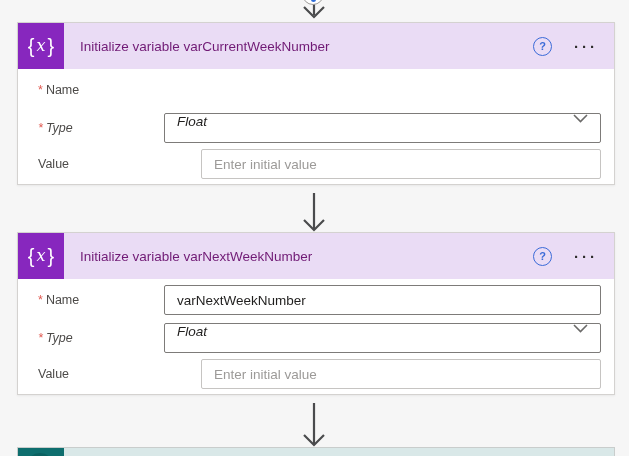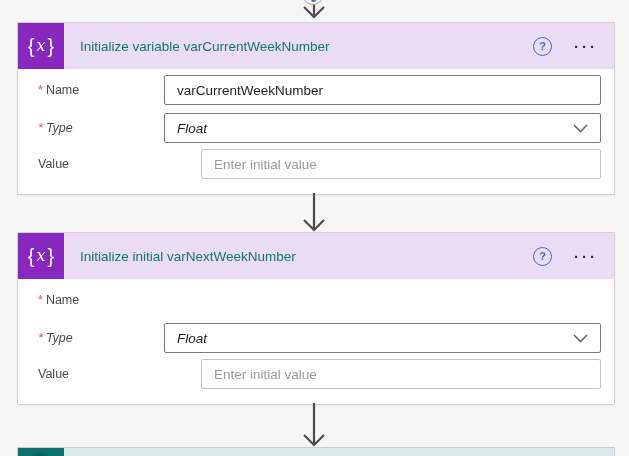--- a/index.html
+++ b/index.html
@@ -34,48 +34,48 @@
     display:flex;align-items:center;height:46px;background:#eadcf5;cursor:pointer;
   }
   .icon-tile{
     width:46px;height:46px;flex:0 0 46px;background:#8727be;color:#fff;
     display:flex;align-items:center;justify-content:center;
     font-size:19px;line-height:1;user-select:none;
   }
   .icon-tile .brace{font-size:20px;font-weight:400;}
   .icon-tile .x-glyph{font-style:italic;font-family:"DejaVu Serif",serif;font-size:16px;margin:0 2px;}
   .card-title{
-    flex:1;margin:0 0 0 16px;font-size:13.5px;font-weight:400;color:#0f766e;
+    flex:1;margin:0 0 0 16px;font-size:13.5px;font-weight:400;color:#701a75;
     white-space:nowrap;overflow:hidden;
   }
   .help-btn{
     width:17px;height:17px;border:1.6px solid #3b6bd8;border-radius:50%;
     color:#3b6bd8;font-size:11px;font-weight:700;line-height:1;
     display:flex;align-items:center;justify-content:center;
     margin-right:22px;flex:0 0 auto;cursor:pointer;box-sizing:content-box;
   }
   .menu-btn{
     margin-right:16px;color:#2d2c2b;font-size:15px;font-weight:700;
     letter-spacing:3px;line-height:1;cursor:pointer;flex:0 0 auto;user-select:none;
   }
 
-  .card-body{padding:6px 13px 15px 20px;}
+  .card-body{padding:6px 13px 5px 20px;}
   .field-row{display:flex;align-items:center;height:30px;margin-bottom:8px;}
   .field-row.type-row{margin-bottom:6px;font-style:italic;}
   .field-row:last-child{margin-bottom:0;}
   .field-label{width:126px;flex:0 0 126px;font-size:12.5px;color:#4c4a48;}
   .req-mark{color:#e0584f;margin-right:3px;}
   .text-input,.dropdown{
     flex:1;height:30px;box-sizing:border-box;border:1px solid #7d7b79;border-radius:2px;
     font-family:"Liberation Sans",sans-serif;font-size:13.5px;color:#201f1e;
     padding:0 12px;background:#fff;outline:none;
   }
   .text-input.empty-input{border-color:#c6c4c2;margin-left:37px;}
   .text-input::placeholder{color:#9c9a98;opacity:1;}
-  .dropdown{display:flex;align-items:center;justify-content:space-between;cursor:pointer;}
+  .dropdown{display:flex;align-items:flex-start;justify-content:space-between;cursor:pointer;}
   .chevron{flex:0 0 auto;margin-left:8px;}
   .chevron polyline{stroke:#6b6a69;stroke-width:1.6;fill:none;}
 
   
   .preview-card{
     position:absolute;left:17px;top:447px;width:598px;height:60px;box-sizing:border-box;
     border:1px solid #c9cdcc;background:#d9e8e8;display:flex;
   }
   .preview-icon{
     width:46px;height:46px;flex:0 0 46px;background:#0e6e6e;position:relative;overflow:hidden;
@@ -107,21 +107,20 @@
       </div>
       <h2 class="card-title">Initialize variable varCurrentWeekNumber</h2>
       <div class="help-btn">
           <span>?</span>
         </div>
       <div class="menu-btn">···</div>
     </header>
     <div class="card-body">
       <div class="field-row">
         <label class="field-label"><span class="req-mark">*</span><span>Name</span></label>
-        <input class="text-input" type="text" value="varCurrentWeekNumber" style="">
       </div>
       <div class="field-row type-row">
         <label class="field-label"><span class="req-mark">*</span><span>Type</span></label>
         <div class="dropdown">
           <span>Float</span>
           <svg class="chevron" width="15" height="9">
               <polyline points="1,1 7.5,7.5 14,1"></polyline>
             </svg>
         </div>
       </div>
@@ -137,29 +136,30 @@
     <polyline points="3,27 13,37 23,27"></polyline>
   </svg>
 
   <section class="action-card" style="top:232px">
     <header class="card-header" style="background-color: rgb(234, 220, 245);">
       <div class="icon-tile" style="background-color: rgb(135, 39, 190);">
         <span class="brace">{</span>
           <span class="x-glyph">x</span>
           <span class="brace">}</span>
       </div>
-      <h2 class="card-title">Initialize initial varNextWeekNumber</h2>
+      <h2 class="card-title">Initialize variable varNextWeekNumber</h2>
       <div class="help-btn">
           <span>?</span>
         </div>
       <div class="menu-btn">···</div>
     </header>
     <div class="card-body">
       <div class="field-row">
         <label class="field-label"><span class="req-mark">*</span><span>Name</span></label>
+        <input class="text-input" type="text" value="varNextWeekNumber" style="">
       </div>
       <div class="field-row type-row">
         <label class="field-label"><span class="req-mark">*</span><span>Type</span></label>
         <div class="dropdown">
           <span>Float</span>
           <svg class="chevron" width="15" height="9">
               <polyline points="1,1 7.5,7.5 14,1"></polyline>
             </svg>
         </div>
       </div>

